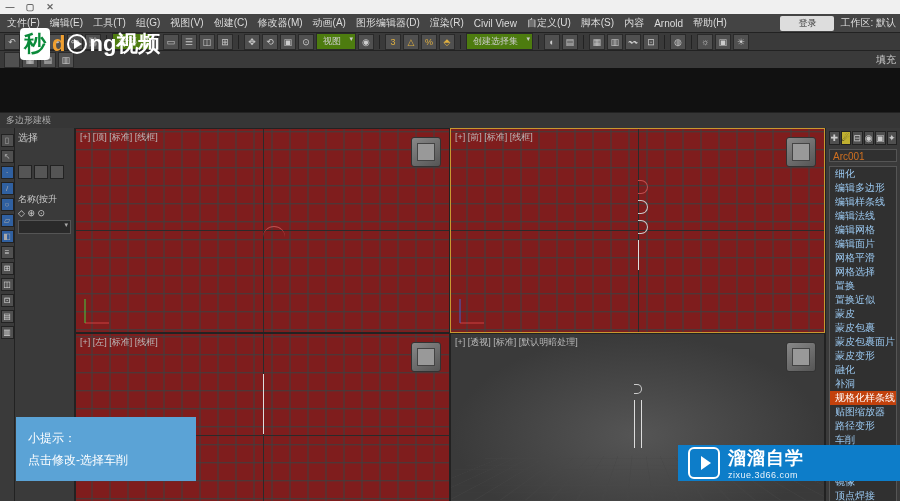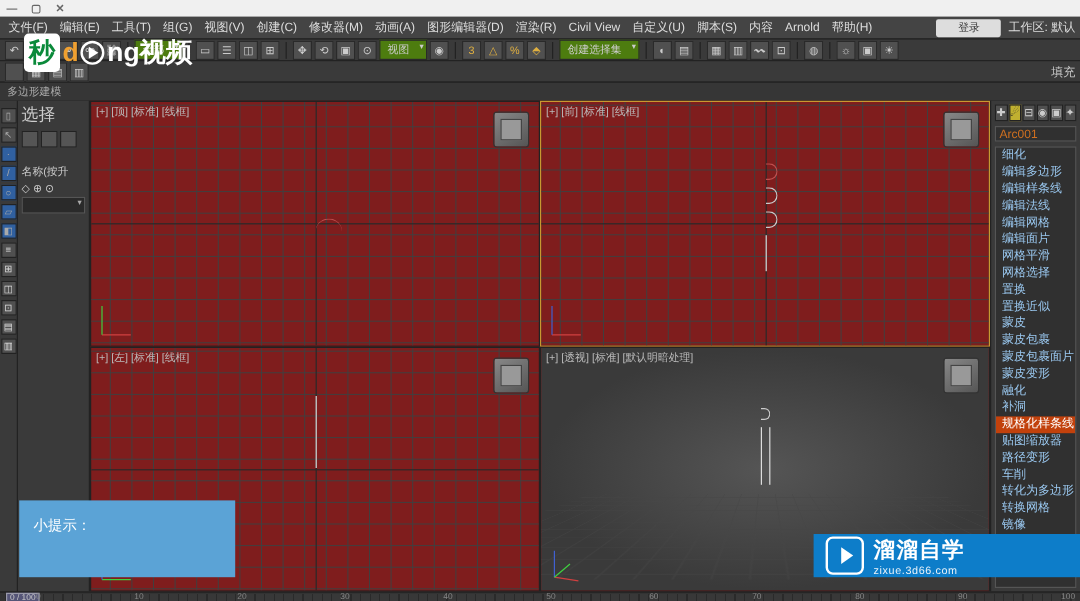--- a/index.html
+++ b/index.html
@@ -31,21 +31,21 @@
   .watermark .play::before { content:""; border-left: 8px solid #fff; border-top: 5px solid transparent; border-bottom: 5px solid transparent; margin-left: 2px; }
 
   .main { display: flex; height: calc(501px - 14px - 18px - 36px - 12px - 12px); }
 
   .left-panel { width: 15px; background: #3a3a3a; border-right: 1px solid #222; display: flex; flex-direction: column; align-items: center; gap: 3px; padding-top: 6px; }
   .left-panel .lbtn { width: 13px; height: 13px; background: #505050; border: 1px solid #222; font-size: 8px; display: flex; align-items:center; justify-content:center; color: #aaa; }
   .left-panel .lbtn.blue { background: #3060a0; }
   .left-panel .lbtn.pick { background: #505050; color:#ddd; }
 
   .scene-panel { width: 60px; background: #3a3a3a; border-right: 1px solid #222; padding: 3px; }
-  .scene-panel .hdr { font-size: 14px; color: #ccc; margin-bottom: 4px; }
+  .scene-panel .hdr { font-size: 10px; color: #ccc; margin-bottom: 20px; }
   .scene-panel .row { font-size: 9px; margin-top: 14px; color:#ccc;}
   .scene-panel .tree { font-size: 9px; color: #ccc; margin-top: 2px;}
   .scene-panel .drop2 { width: 100%; height: 14px; background:#2a2a2a; border:1px solid #555; margin-top:2px; position:relative; }
   .scene-panel .drop2::after { content:"▾"; position:absolute; right:2px; font-size:7px; color:#aaa; top:0px; }
 
   .viewports { flex: 1; display: grid; grid-template-columns: 1fr 1fr; grid-template-rows: 1fr 1fr; gap: 0; background: #222; }
   .vp { position: relative; background: #7f1d1d; border: 1px solid #222; overflow: hidden; }
   .vp.active { outline: 1px solid #c89830; outline-offset: -1px; }
   .vp .label { position: absolute; top: 2px; left: 4px; font-size: 9px; color: #bbb; z-index: 3; }
   .vp .gizmo { position: absolute; bottom: 6px; left: 6px; width: 30px; height: 30px; }
@@ -78,21 +78,21 @@
   .timeline .ticks { position:absolute; left:30px; right:4px; top:0; height:12px; display:flex; justify-content:space-between; font-size:7px; color:#888;}
 
   .tip-box { position: absolute; left: 16px; bottom: 20px; width: 180px; height: 64px; background: #5ba3d6; color: #fff; padding: 10px 12px; z-index: 60; font-size: 12px; line-height: 22px; }
   .brand-box { position: absolute; right: 0; bottom: 20px; width: 222px; height: 36px; background: #0d7dc9; color: #fff; display: flex; align-items: center; padding: 0 10px; z-index: 60; }
   .brand-box .picon { width: 32px; height: 32px; border: 2px solid #fff; border-radius: 6px; display:flex; align-items:center; justify-content:center; margin-right:8px;}
   .brand-box .picon::before { content:""; border-left: 10px solid #fff; border-top: 7px solid transparent; border-bottom: 7px solid transparent; margin-left:3px;}
   .brand-box .txt { display:flex; flex-direction:column; }
   .brand-box .cn { font-size: 18px; font-weight: 700; letter-spacing: 1px;}
   .brand-box .url { font-size: 9px; opacity: .9; letter-spacing: .5px;}
 
-  .sub-ribbon { height:16px; background:#363636; border-top:1px solid #222; display:flex; align-items:center; padding:0 6px; gap:10px; font-size:9px; color:#aaa;}
+  .sub-ribbon { height:16px; background:#363636; border-top:1px solid #222; display:flex; align-items:center; padding:0 6px; gap:10px; font-size:9px; color:#aaa;margin-top:44px;}
 </style>
 </head>
 <body>
 
 <div class="title-bar">
   <div class="btns">
     <span class="btn">—</span>
     <span class="btn">▢</span>
     <span class="btn">✕</span>
   </div>
@@ -323,20 +323,21 @@
       <span>60</span>
       <span>70</span>
       <span>80</span>
       <span>90</span>
       <span>100</span>
     </div>
 </div>
 
 <div class="tip-box">
   <div>小提示：</div>
+  <div>点击修改-选择车削</div>
 </div>
 
 <div class="brand-box">
   <div class="picon"></div>
   <div class="txt">
     <div class="cn">溜溜自学</div>
     <div class="url">zixue.3d66.com</div>
   </div>
 </div>
 

